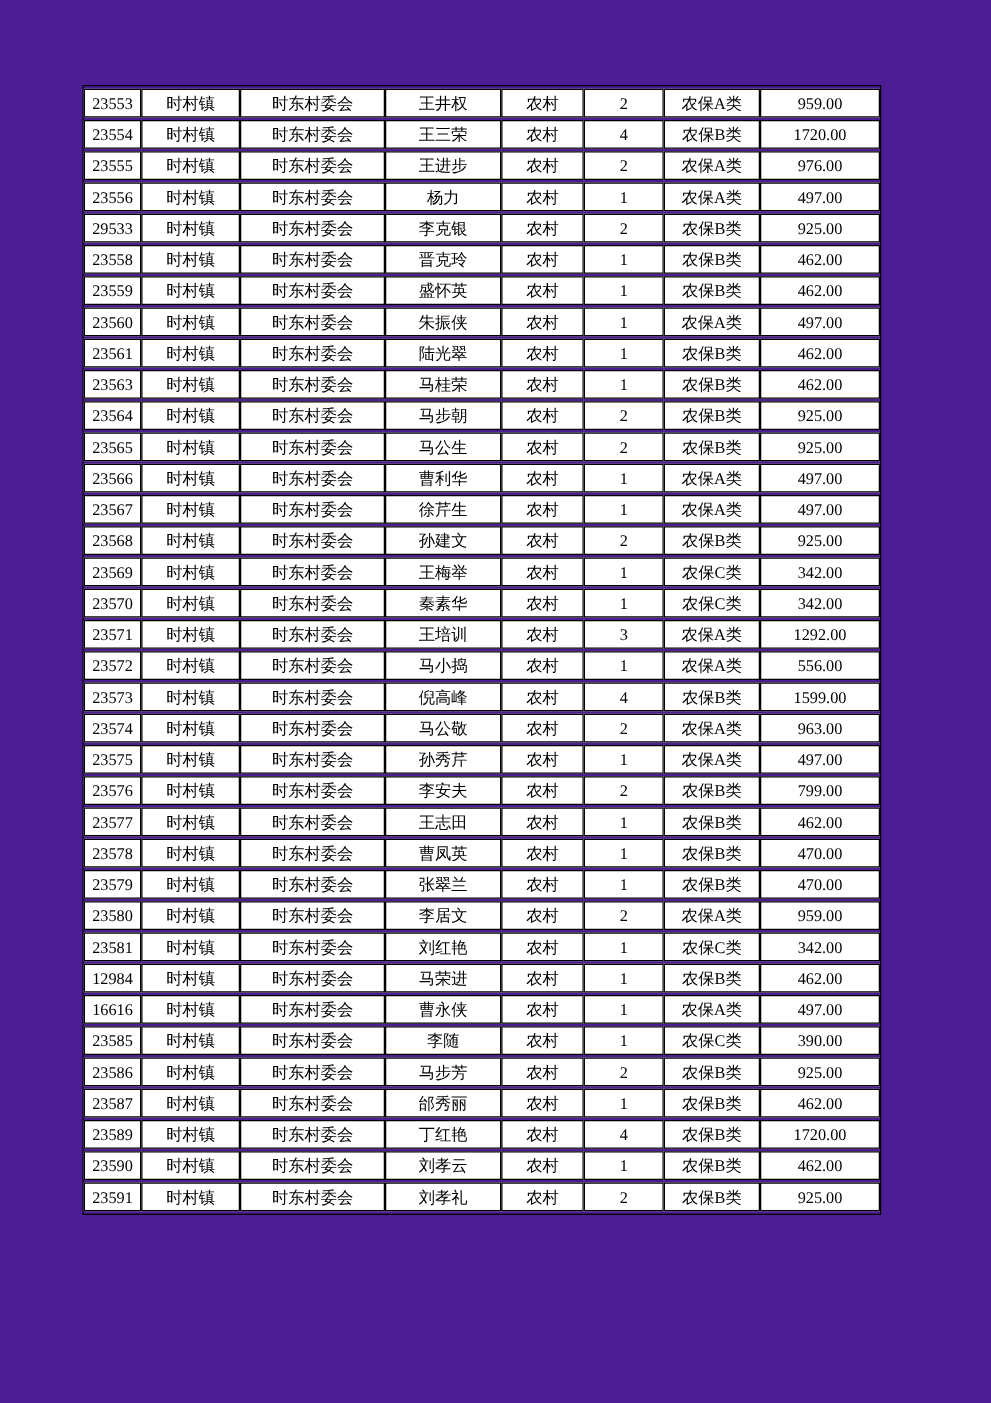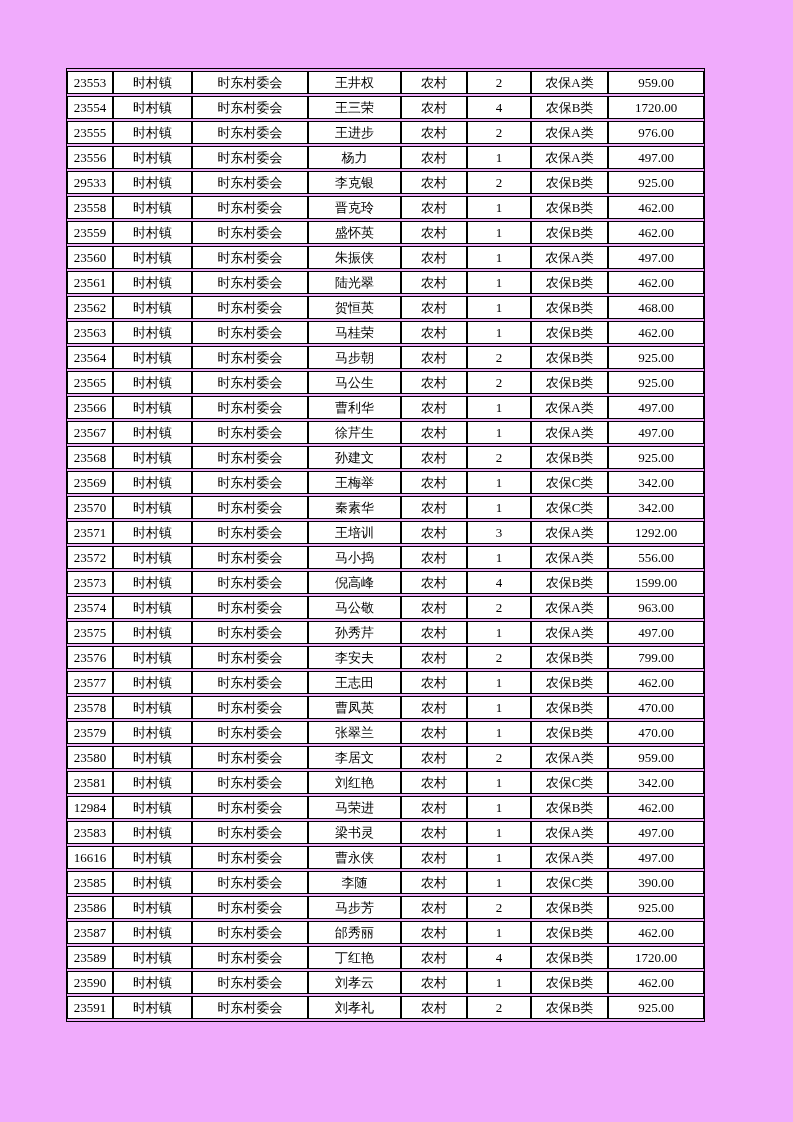--- a/index.html
+++ b/index.html
@@ -10,21 +10,21 @@
   body {
     width: 793px;
     height: 1122px;
     position: relative;
     font-family: "Liberation Serif", "DejaVu Serif", serif;
     color: #000000;
   }
   .page {
     position: absolute;
     inset: 0;
-    background: #f0abfc;
+    background: #4c1d95;
   }
   table.grid {
     position: absolute;
     left: 66px;
     top: 68px;
     width: 637px;
     border-collapse: separate;
     border-spacing: 0 2px;
     table-layout: fixed;
     border: 1px solid #000000;
@@ -152,30 +152,20 @@
           <td>23561</td>
           <td>时村镇</td>
           <td>时东村委会</td>
           <td>陆光翠</td>
           <td>农村</td>
           <td>1</td>
           <td>农保B类</td>
           <td>462.00</td>
         </tr>
         <tr>
-          <td>23562</td>
-          <td>时村镇</td>
-          <td>时东村委会</td>
-          <td>贺恒英</td>
-          <td>农村</td>
-          <td>1</td>
-          <td>农保B类</td>
-          <td>468.00</td>
-        </tr>
-        <tr>
           <td>23563</td>
           <td>时村镇</td>
           <td>时东村委会</td>
           <td>马桂荣</td>
           <td>农村</td>
           <td>1</td>
           <td>农保B类</td>
           <td>462.00</td>
         </tr>
         <tr>
@@ -360,30 +350,20 @@
         </tr>
         <tr>
           <td>12984</td>
           <td>时村镇</td>
           <td>时东村委会</td>
           <td>马荣进</td>
           <td>农村</td>
           <td>1</td>
           <td>农保B类</td>
           <td>462.00</td>
-        </tr>
-        <tr>
-          <td>23583</td>
-          <td>时村镇</td>
-          <td>时东村委会</td>
-          <td>梁书灵</td>
-          <td>农村</td>
-          <td>1</td>
-          <td>农保A类</td>
-          <td>497.00</td>
         </tr>
         <tr>
           <td>16616</td>
           <td>时村镇</td>
           <td>时东村委会</td>
           <td>曹永侠</td>
           <td>农村</td>
           <td>1</td>
           <td>农保A类</td>
           <td>497.00</td>

